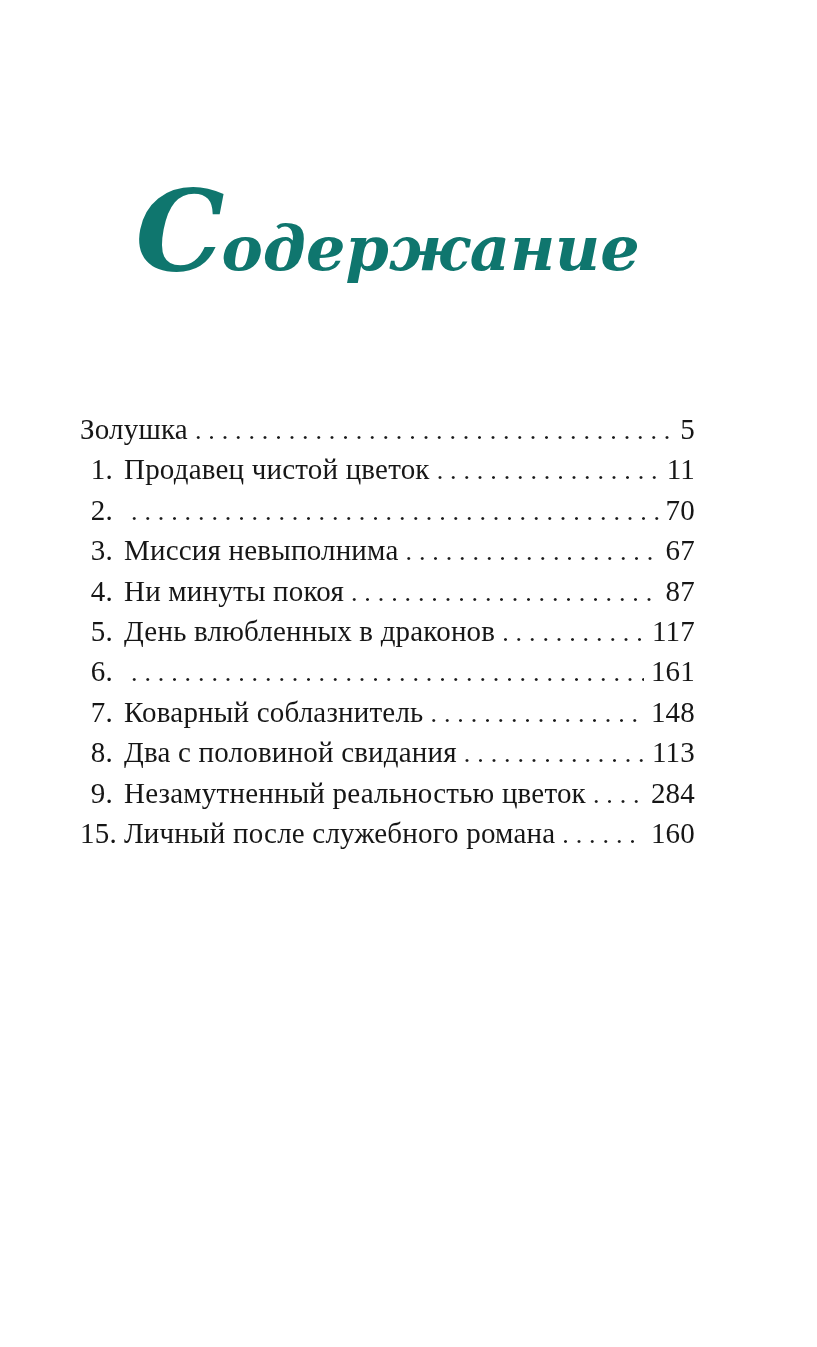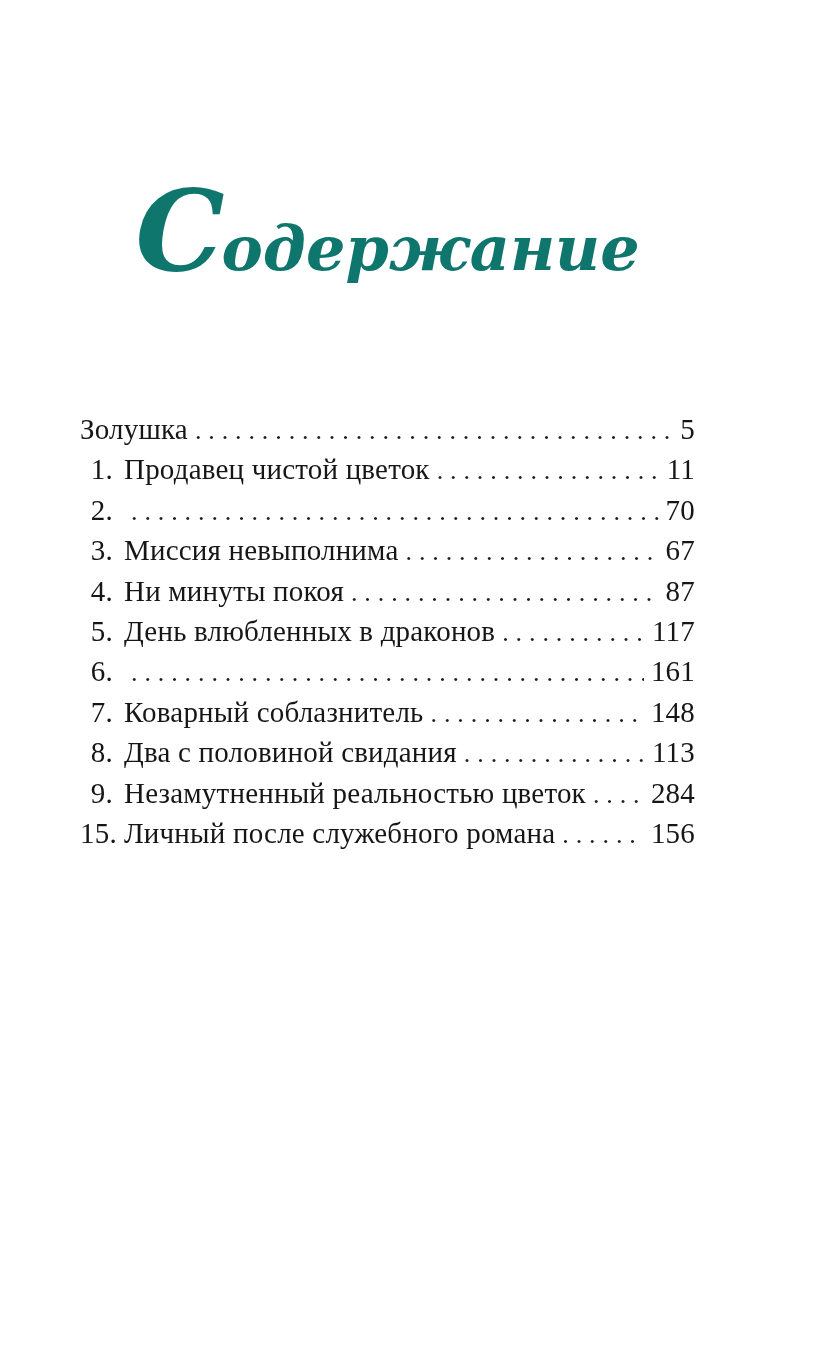--- a/index.html
+++ b/index.html
@@ -152,17 +152,17 @@
       <span class="num">9.</span>
       <span class="label">Незамутненный реальностью цветок</span>
       <span class="leader">. . . . . . . . . . . . . . . . . . . . . . . . . . . . . . . . . . . . . . . . . . . . . . . . . . . . . . . . . . . . . . . . . . . . . . . . . . . . . . . . </span>
       <span class="pagenum">284</span>
     </div>
 
     <div class="toc-row">
       <span class="num">15.</span>
       <span class="label">Личный после служебного романа</span>
       <span class="leader">. . . . . . . . . . . . . . . . . . . . . . . . . . . . . . . . . . . . . . . . . . . . . . . . . . . . . . . . . . . . . . . . . . . . . . . . . . . . . . . . </span>
-      <span class="pagenum">156</span>
+      <span class="pagenum">160</span>
     </div>
 
   </div>
 </div>
 
 </body></html>

